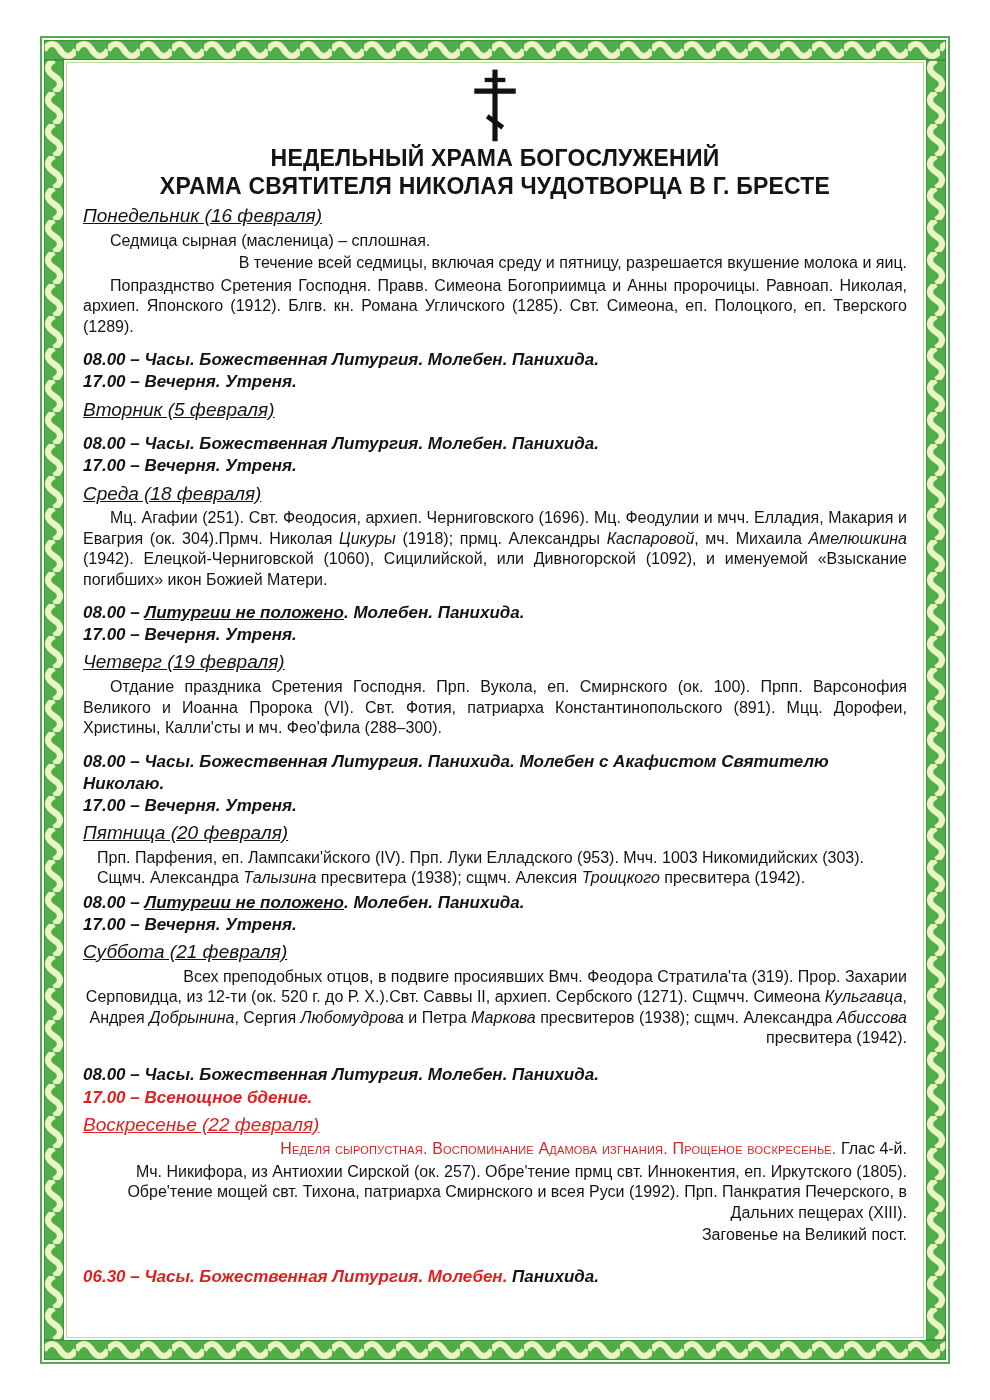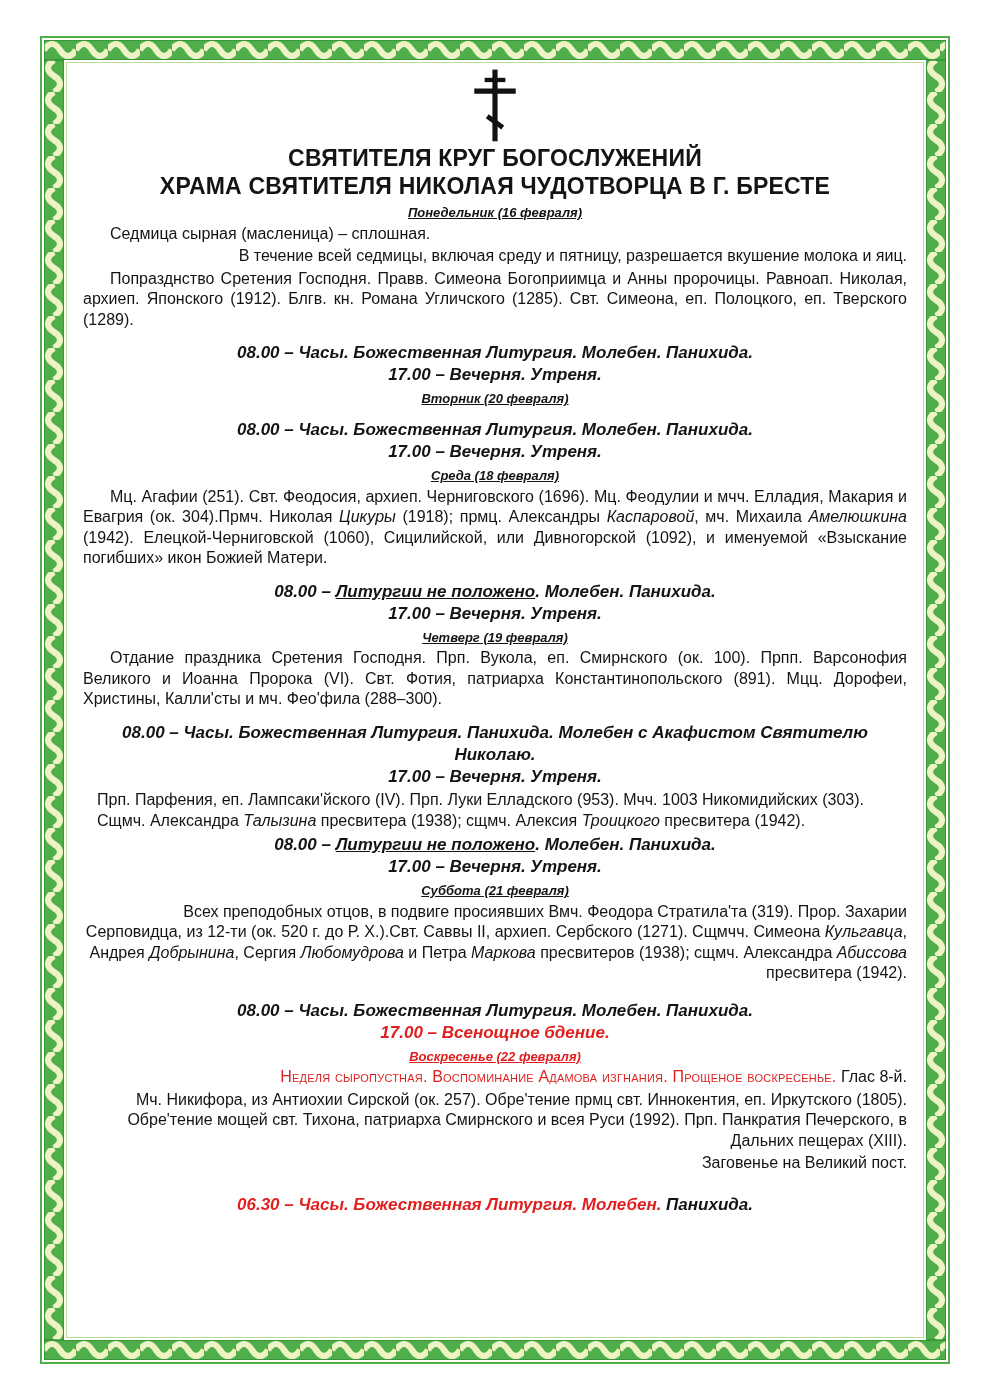--- a/index.html
+++ b/index.html
@@ -25,30 +25,30 @@
     border:1px solid #bcdc8e;
     padding:2px 16px 0 16px;
     overflow:hidden;
   }
   .cross-wrap{text-align:center;margin:2px 0 0 0;line-height:0;}
   .title{
     text-align:center;font-weight:bold;font-size:23px;line-height:1.2;
     letter-spacing:0.2px;margin:2px 0 0 0;
   }
   .day-header{
-    text-align:center;font-weight:bold;font-style:italic;text-decoration:underline;
-    font-size:13px;line-height:1.2;margin:5px 0 3px 0;
+    font-weight:normal;font-style:italic;text-decoration:underline;
+    font-size:19px;line-height:1.2;margin:5px 0 3px 0;
   }
   .day-header.red{color:var(--red,#e01f1f);}
   .para{margin:2px 0;font-size:16px;line-height:1.28;}
   .align-justify{text-align:justify;}
   .align-center{text-align:right;}
   .align-left{text-align:left;}
   .p-indent{text-indent:27px;}
-  .times{margin-top:12px;margin-bottom:2px;text-align:center;}
+  .times{margin-top:12px;margin-bottom:2px;}
   .time-line{font-size:17px;font-weight:bold;font-style:italic;line-height:1.3;}
   .b{font-weight:normal;}
   .i{font-style:italic;}
   .u{text-decoration:underline;}
   .red{color:var(--red,#e01f1f);}
   .sc{font-variant:small-caps;letter-spacing:0.2px;}
   .day-friday .para{padding-left:14px;}
   .day-friday .times{margin-top:3px;}
   .day-saturday .times{margin-top:16px;}
   .day-sunday .times{margin-top:20px;}
@@ -108,40 +108,40 @@
     <div class="cross-wrap">
       <svg width="58" height="76" viewBox="0 0 64 88" xmlns="http://www.w3.org/2000/svg">
         <line x1="32" y1="3" x2="32" y2="86" stroke="#111" stroke-width="6"></line>
         <line x1="20" y1="15" x2="44" y2="15" stroke="#111" stroke-width="5"></line>
         <line x1="8" y1="28" x2="56" y2="28" stroke="#111" stroke-width="6"></line>
         <line x1="23" y1="57" x2="41" y2="70" stroke="#111" stroke-width="5.5"></line>
       </svg>
     </div>
 
     <div class="title">
-      <div>СВЯТИТЕЛЯ КРУГ БОГОСЛУЖЕНИЙ</div>
+      <div>НЕДЕЛЬНЫЙ ХРАМА БОГОСЛУЖЕНИЙ</div>
       <div>ХРАМА СВЯТИТЕЛЯ НИКОЛАЯ ЧУДОТВОРЦА В Г. БРЕСТЕ</div>
     </div>
 
     <div id="days-host">
   <section class="day day-monday">
     <h2 class="day-header">Понедельник (16 февраля)</h2>
     <div class="day-body">
             <p class="para align-left p-indent"><span class="b">Седмица сырная (масленица) – сплошная.</span></p>
             <p class="para align-center"><span>В течение всей седмицы, включая среду и пятницу, разрешается вкушение молока и яиц.</span></p>
             <p class="para align-justify p-indent"><span>Попразднство Сретения Господня. Правв. Симеона Богоприимца и Анны пророчицы. </span><span class="b">Равноап. Николая, архиеп. Японского</span><span> (1912). Блгв. кн. Романа Угличского (1285). Свт. Симеона, еп. Полоцкого, еп. Тверского (1289).</span></p>
           </div>
     <div class="times">
             <div class="time-line"><span>08.00 – Часы. Божественная Литургия. Молебен. Панихида.</span></div>
             <div class="time-line"><span>17.00 – Вечерня. Утреня.</span></div>
           </div>
   </section>
 
   <section class="day day-tuesday">
-    <h2 class="day-header">Вторник (20 февраля)</h2>
+    <h2 class="day-header">Вторник (5 февраля)</h2>
     <div class="times">
             <div class="time-line"><span>08.00 – Часы. Божественная Литургия. Молебен. Панихида.</span></div>
             <div class="time-line"><span>17.00 – Вечерня. Утреня.</span></div>
           </div>
   </section>
 
   <section class="day day-wednesday">
     <h2 class="day-header">Среда (18 февраля)</h2>
     <div class="day-body">
             <p class="para align-justify p-indent"><span>Мц. Агафии (251). </span><span class="b">Свт. Феодосия, архиеп. Черниговского</span><span> (1696). Мц. Феодулии и мчч. Елладия, Макария и Евагрия (ок. 304).Прмч. Николая </span><span class="i">Цикуры</span><span> (1918); прмц. Александры </span><span class="i">Каспаровой</span><span>, мч. Михаила </span><span class="i">Амелюшкина</span><span> (1942). Елецкой-Черниговской (1060), Сицилийской, или Дивногорской (1092), и именуемой «Взыскание погибших» икон Божией Матери.</span></p>
@@ -157,20 +157,21 @@
     <div class="day-body">
             <p class="para align-justify p-indent"><span class="b">Отдание праздника Сретения Господня.</span><span> Прп. Вукола, еп. Смирнского (ок. 100). Прпп. Варсонофия Великого и Иоанна Пророка (VI). Свт. Фотия, патриарха Константинопольского (891). Мцц. Дорофеи, Христины, Калли'сты и мч. Фео'фила (288–300).</span></p>
           </div>
     <div class="times">
             <div class="time-line"><span>08.00 – Часы. Божественная Литургия. Панихида. Молебен с Акафистом Святителю Николаю.</span></div>
             <div class="time-line"><span>17.00 – Вечерня. Утреня.</span></div>
           </div>
   </section>
 
   <section class="day day-friday">
+    <h2 class="day-header">Пятница (20 февраля)</h2>
     <div class="day-body">
             <p class="para align-left"><span>Прп. Парфения, еп. Лампсаки'йского (IV). Прп. Луки Елладского (953). Мчч. 1003 Никомидийских (303). Сщмч. Александра </span><span class="i">Талызина</span><span> пресвитера (1938); сщмч. Алексия </span><span class="i">Троицкого</span><span> пресвитера (1942).</span></p>
           </div>
     <div class="times">
             <div class="time-line"><span>08.00 – </span><span class="u">Литургии не положено</span><span>. Молебен. Панихида.</span></div>
             <div class="time-line"><span>17.00 – Вечерня. Утреня.</span></div>
           </div>
   </section>
 
   <section class="day day-saturday">
@@ -180,21 +181,21 @@
           </div>
     <div class="times">
             <div class="time-line"><span>08.00 – Часы. Божественная Литургия. Молебен. Панихида.</span></div>
             <div class="time-line"><span class="red">17.00 – Всенощное бдение.</span></div>
           </div>
   </section>
 
   <section class="day day-sunday">
     <h2 class="day-header red">Воскресенье (22 февраля)</h2>
     <div class="day-body">
-            <p class="para align-center"><span class="b red sc">Неделя сыропустная. Воспоминание Адамова изгнания. Прощеное воскресенье.</span><span> Глас 8-й.</span></p>
+            <p class="para align-center"><span class="b red sc">Неделя сыропустная. Воспоминание Адамова изгнания. Прощеное воскресенье.</span><span> Глас 4-й.</span></p>
             <p class="para align-center"><span>Мч. Никифора, из Антиохии Сирской (ок. 257). </span><span class="b">Обре'тение прмц свт. Иннокентия, еп. Иркутского</span><span> (1805). </span><span class="b">Обре'тение мощей свт. Тихона, патриарха Смирнского и всея Руси</span><span> (1992). Прп. Панкратия Печерского, в Дальних пещерах (XIII).</span></p>
             <p class="para align-center"><span class="b">Заговенье на Великий пост.</span></p>
           </div>
     <div class="times">
             <div class="time-line"><span class="red">06.30 – Часы. Божественная Литургия. Молебен.</span><span> Панихида.</span></div>
           </div>
   </section>
 </div>
 
   </div>

